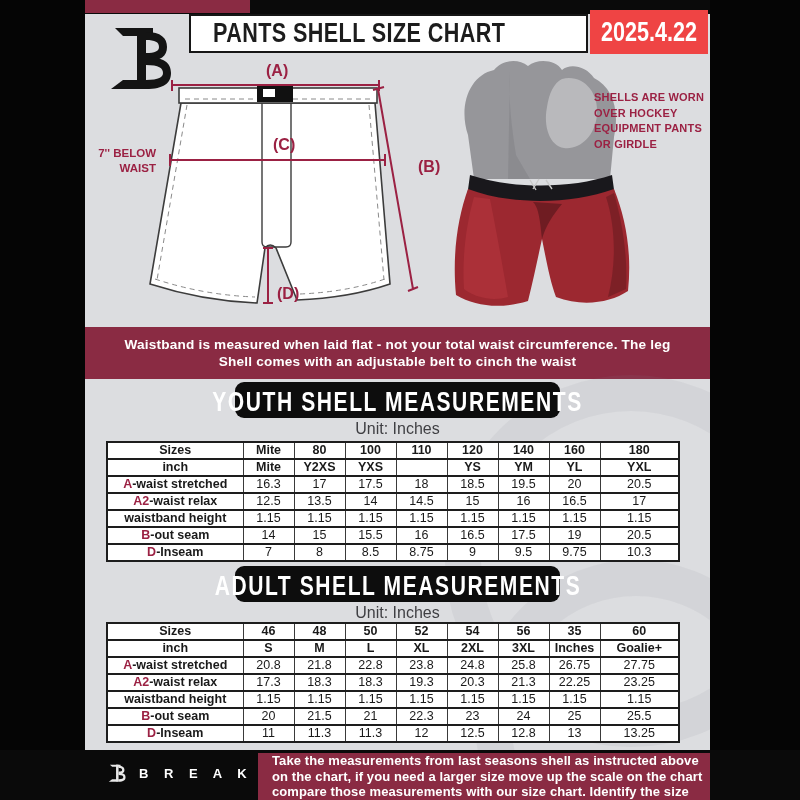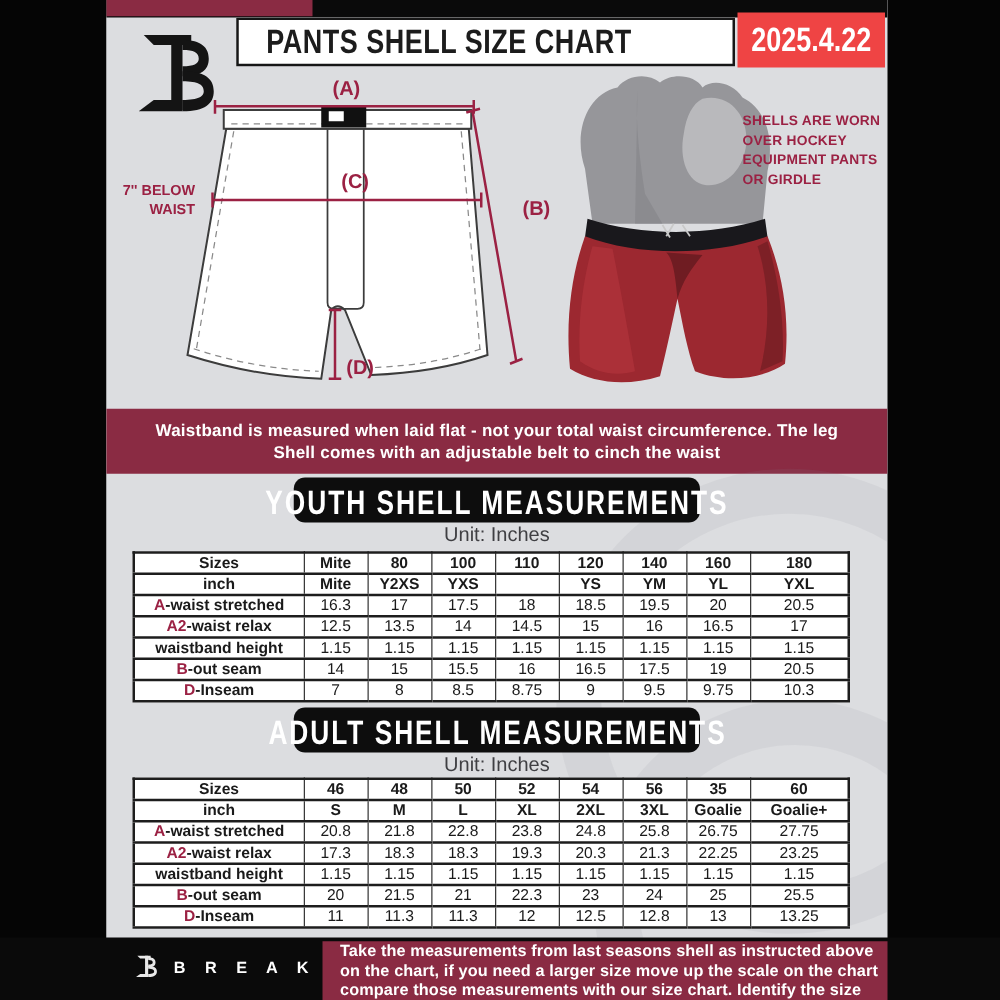--- a/index.html
+++ b/index.html
@@ -278,21 +278,21 @@
               <td>60</td>
             </tr>
             <tr class="hdr">
               <td class="lbl">inch</td>
               <td>S</td>
               <td>M</td>
               <td>L</td>
               <td>XL</td>
               <td>2XL</td>
               <td>3XL</td>
-              <td>Goalie</td>
+              <td>Inches</td>
               <td>Goalie+</td>
             </tr>
             <tr>
               <td class="lbl"><span class="accent">A</span>-waist stretched</td>
               <td>20.8</td>
               <td>21.8</td>
               <td>22.8</td>
               <td>23.8</td>
               <td>24.8</td>
               <td>25.8</td>

